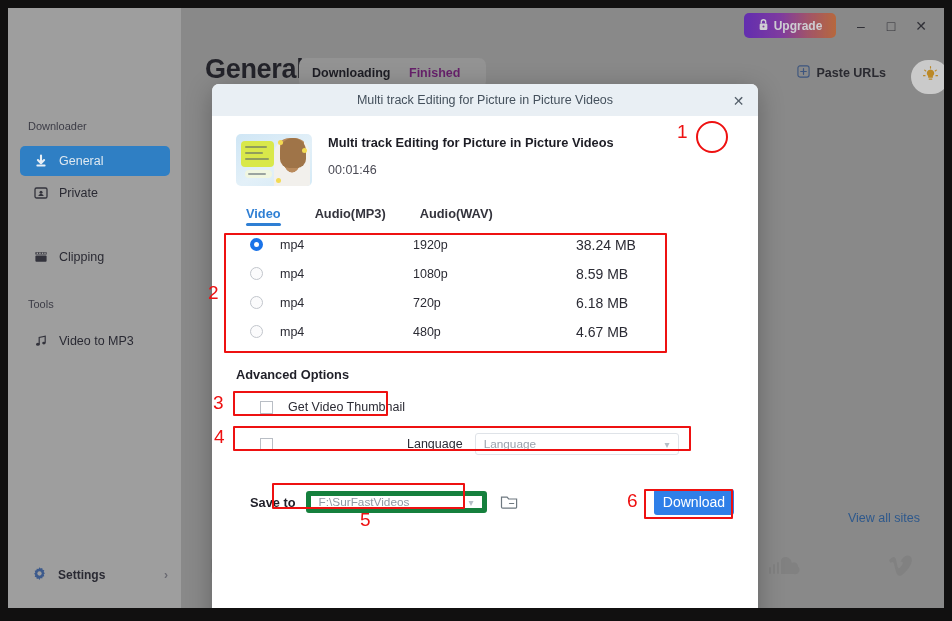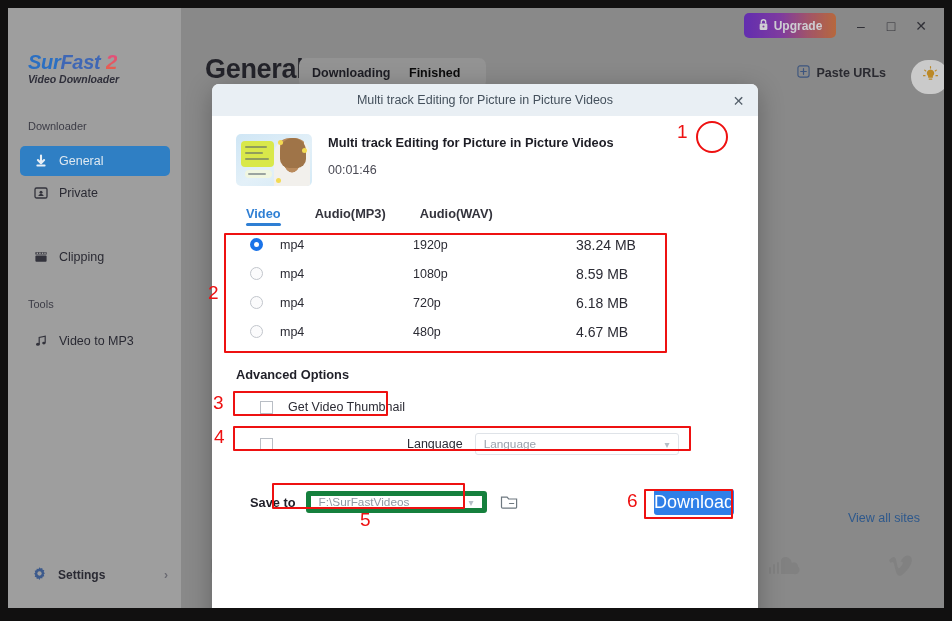--- a/index.html
+++ b/index.html
@@ -75,21 +75,21 @@
   .page-title { position: absolute; left: 24px; top: 46px; font-size: 27px; font-weight: 600; color: #1e1e26; letter-spacing: -0.3px; }
   .tab-pill {
     position: absolute; left: 118px; top: 50px;
     width: 187px; height: 30px; border-radius: 7px; background: #a6a6a6;
   }
   .tabpill-item {
     position: absolute; top: 0; height: 30px; display: flex; align-items: center;
     font-size: 12.5px;
   }
   .tabpill-item.sel { left: 13px; color: #17171f; font-weight: bold; }
-  .tabpill-item.unsel { left: 110px; color: #000000; font-weight: 600; }
+  .tabpill-item.unsel { left: 110px; color: #701a75; font-weight: 600; }
 
   .paste-urls {
     position: absolute; right: 58px; top: 57px;
     display: flex; align-items: center; gap: 7px;
     font-size: 12.5px; color: #26262e; font-weight: 600;
   }
   .bulb-pill {
     position: absolute; right: -5px; top: 52px;
     width: 38px; height: 34px; border-radius: 17px;
     background: #e9e9e9; display: flex; align-items: center; justify-content: center;
@@ -198,48 +198,41 @@
   .path-select {
     margin-left: 10px; width: 181px; height: 22px;
     border: 5px solid #15803d; border-radius: 3px; background: #fff;
     display: flex; align-items: center; padding: 0 8px;
     font-size: 11.8px; color: #8f98a3;
   }
   .path-select .chev { margin-left: auto; color: #b6bec7; font-size: 10px; }
   .folder-btn { margin-left: 13px; width: 20px; height: 18px; display:flex; align-items:center; }
   .dl-btn {
     margin-left: auto; width: 80px; height: 26px; border-radius: 3px;
-    background: #2f7fe8; color: #fff; font-size: 18px;
+    background: #2f7fe8; color: #fff; font-size: 14px;
     display: flex; align-items: center; justify-content: center;
   }
 
   
   .anno-box { position: absolute; border: 2.5px solid #ee1111; border-radius: 1px; pointer-events: none; }
   .anno-num {
     position: absolute; color: #ee1111; font-size: 19px; font-weight: 500;
     font-family: "Liberation Sans", sans-serif; pointer-events: none;
   }
   .anno-circle {
     position: absolute; border: 2.5px solid #ee1111; border-radius: 50%; pointer-events: none;
   }
 </style>
 </head>
 <body>
 
 <div id="root">
   <div class="app-window">
 
     <div class="sidebar">
-      <div class="brand">
-        <div class="brand-line1">
-          <span class="brand-sur">Sur</span><span class="brand-fast">Fast</span>
-          <span class="brand-two">2</span>
-        </div>
-        <div class="brand-line2">Video Downloader</div>
-      </div>
 
       <div class="side-section" style="top:112px">Downloader</div>
 
       <div class="side-item active" style="top:138px">
         <span class="ic">
           <svg width="14" height="14" viewBox="0 0 14 14">
               <path d="M7 1.5v6.2M7 9.2 3.9 6M7 9.2 10.1 6" stroke="#e7eff6" stroke-width="2.1" fill="none" stroke-linecap="round"></path>
               <rect x="2.4" y="10.6" width="9.2" height="1.9" rx=".8" fill="#e7eff6"></rect>
             </svg>
         </span>

